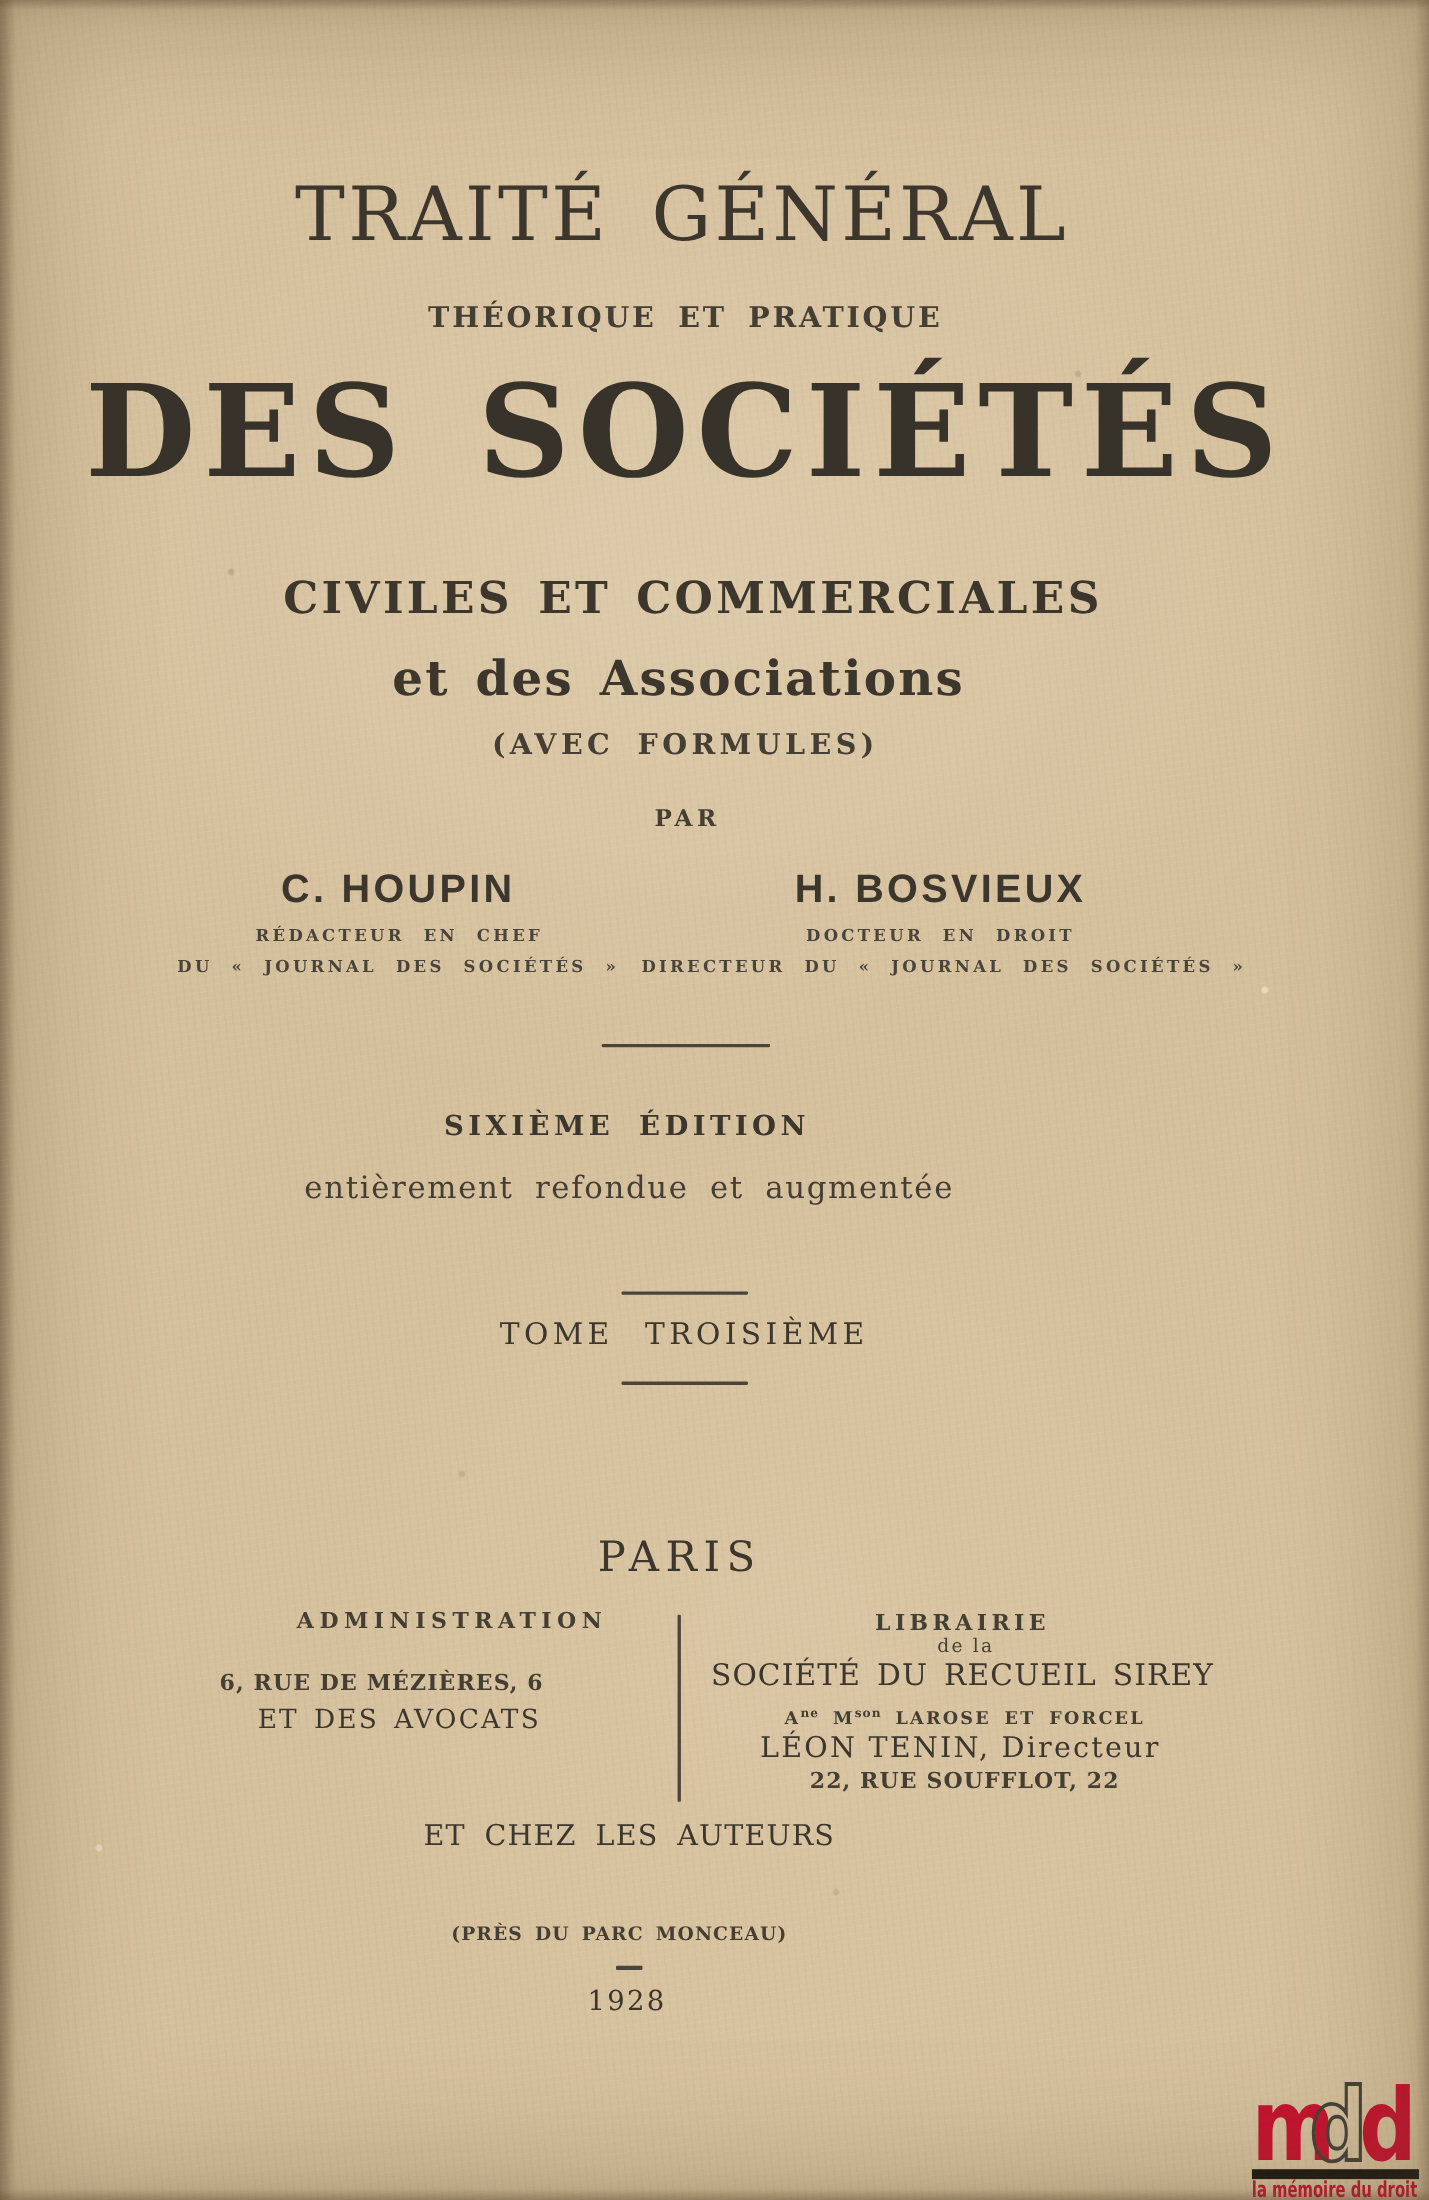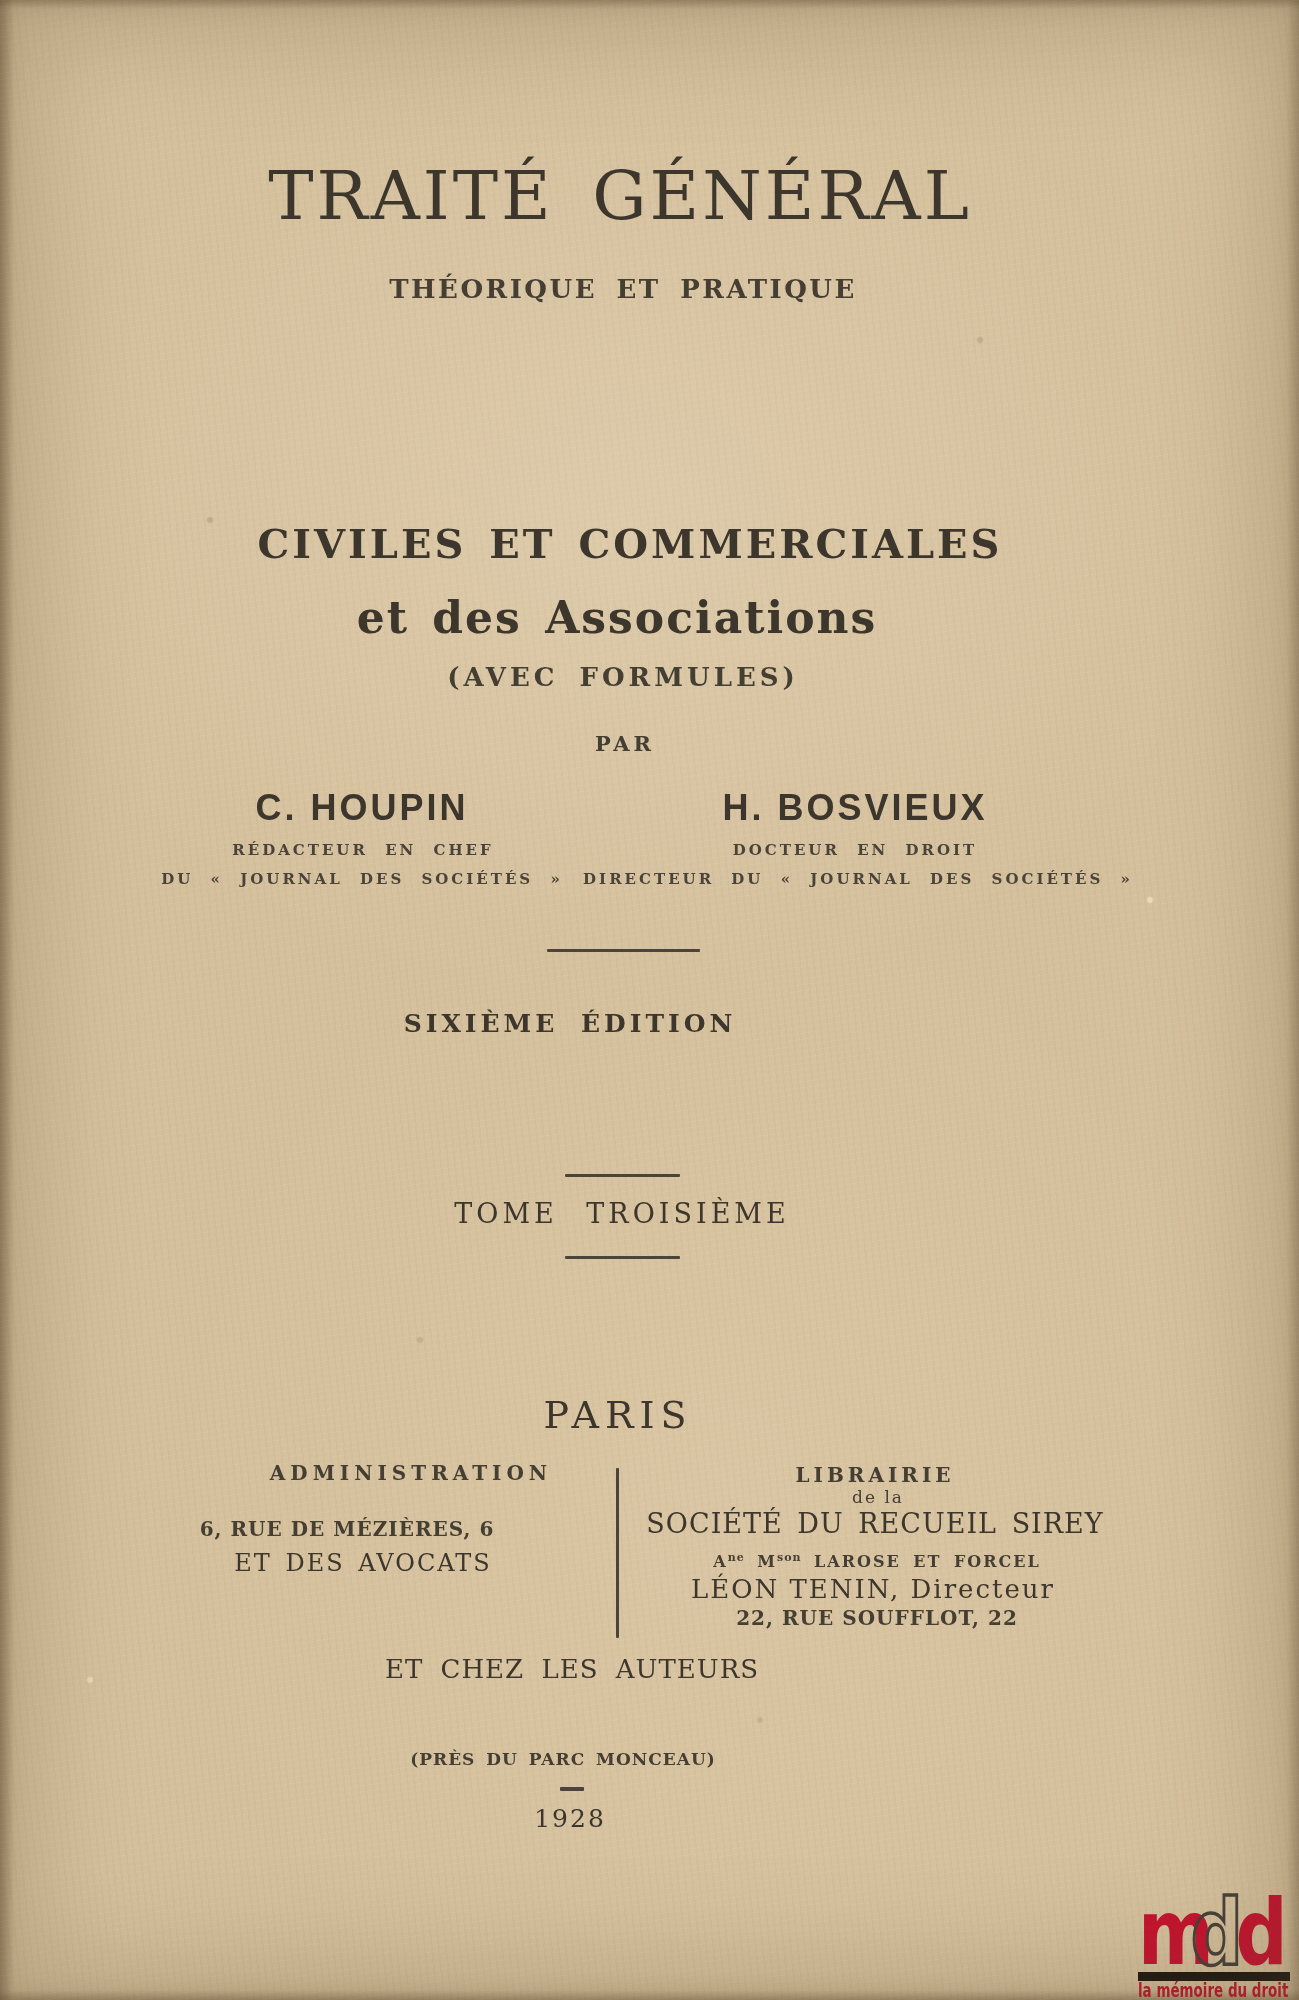--- a/index.html
+++ b/index.html
@@ -94,35 +94,37 @@
 
   .mdd{position:absolute;left:1138px;top:1888px;width:152px;height:112px;}
 </style>
 </head>
 <body>
 
 <div class="page">
 
   <div class="L t-series">TRAITÉ GÉNÉRAL</div>
   <div class="L t-sub">THÉORIQUE ET PRATIQUE</div>
+  <div class="L t-main">DES SOCIÉTÉS</div>
   <div class="L t-civ">CIVILES ET COMMERCIALES</div>
   <div class="L t-assoc">et des Associations</div>
   <div class="L t-form">(AVEC FORMULES)</div>
   <div class="L t-par">PAR</div>
 
   <div class="L au-name au-l-name">C. HOUPIN</div>
   <div class="L au-role au-l-r1">RÉDACTEUR EN CHEF</div>
   <div class="L au-role au-l-r2">DU « JOURNAL DES SOCIÉTÉS »</div>
   <div class="L au-name au-r-name">H. BOSVIEUX</div>
   <div class="L au-role au-r-r1">DOCTEUR EN DROIT</div>
   <div class="L au-role au-r-r2">DIRECTEUR DU « JOURNAL DES SOCIÉTÉS »</div>
 
   <div class="rule rule-1"></div>
 
   <div class="L ed-label">SIXIÈME ÉDITION</div>
+  <div class="L ed-note">entièrement refondue et augmentée</div>
 
   <div class="rule rule-2"></div>
   <div class="L tome">TOME TROISIÈME</div>
   <div class="rule rule-3"></div>
 
   <div class="L city">PARIS</div>
 
   <div class="L pl-1">ADMINISTRATION</div>
   <div class="L pl-3">ET DES AVOCATS</div>
   <div class="L pl-4">6, RUE DE MÉZIÈRES, 6</div>

